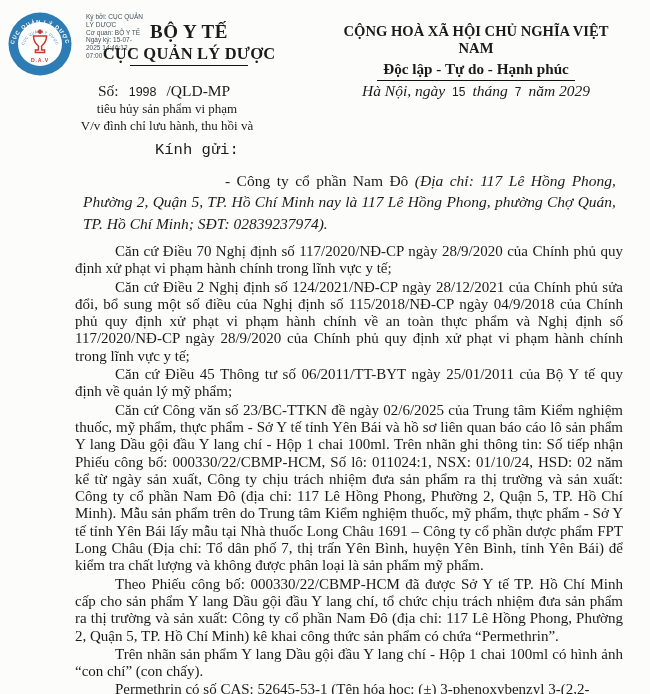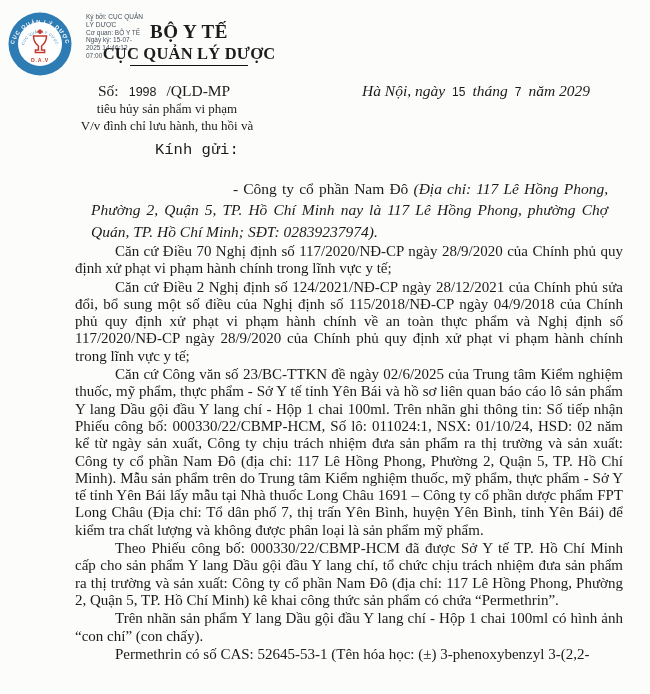--- a/index.html
+++ b/index.html
@@ -36,21 +36,21 @@
     font-size:12px;padding:0 7px;
   }
   .subject{
     position:absolute;left:58px;top:101px;width:218px;text-align:center;
     font-size:13px;line-height:16.5px;
   }
   
   .salutation{position:absolute;left:155px;top:141px;font-size:15.5px;font-family:Liberation Mono, monospace;}
   .recipients{position:absolute;left:75px;top:162px;width:549px;font-size:15.5px;line-height:21.3px;}
   .recipients .r1{margin:0 0 0 142px;}
-  .recipients .r2{margin:16px;text-align:justify;text-indent:142px;}
+  .recipients .r2{margin:8px;text-align:justify;text-indent:142px;}
   .it{font-style:italic;}
   
   .bodytext{
     position:absolute;left:75px;top:243px;width:548px;
     font-size:15px;line-height:17.3px;text-align:justify;
   }
   .bodytext p{margin:0 0 1px 0;text-indent:40px;}
 </style>
 </head>
 <body>
@@ -82,20 +82,24 @@
 Ngày ký: 15-07-
 2025 14:46:12 -
 07:00</div>
 
   <div class="hleft">
     <div class="org-parent">BỘ Y TẾ</div>
     <div class="org">CỤC QUẢN LÝ DƯỢC</div>
     <div class="rule"></div>
   </div>
 
+  <div class="hright">
+    <div class="national">CỘNG HOÀ XÃ HỘI CHỦ NGHĨA VIỆT NAM</div>
+    <div class="motto">Độc lập - Tự do - Hạnh phúc</div>
+  </div>
 
   <div class="numline">
     <span>Số:</span><span class="filled">1998</span><span>/QLD-MP</span>
   </div>
 
   <div class="dateline">
     <span>Hà Nội, ngày</span><span class="filled">15</span><span>tháng</span><span class="filled">7</span><span>năm 2029</span>
   </div>
 
   <div class="subject">
@@ -105,19 +109,20 @@
 
   <div class="salutation">Kính gửi:</div>
 
   <div class="recipients">
     <p class="r2"><span>- Công ty cổ phần Nam Đô </span><span class="it">(Địa chỉ: 117 Lê Hồng Phong, Phường 2, Quận 5, TP. Hồ Chí Minh nay là 117 Lê Hồng Phong, phường Chợ Quán, TP. Hồ Chí Minh; SĐT: 02839237974).</span></p>
   </div>
 
   <div class="bodytext">
       <p><span>Căn cứ Điều 70 Nghị định số 117/2020/NĐ-CP ngày 28/9/2020 của Chính phủ quy định xử phạt vi phạm hành chính trong lĩnh vực y tế;</span></p>
       <p><span>Căn cứ Điều 2 Nghị định số 124/2021/NĐ-CP ngày 28/12/2021 của Chính phủ sửa đổi, bổ sung một số điều của Nghị định số 115/2018/NĐ-CP ngày 04/9/2018 của Chính phủ quy định xử phạt vi phạm hành chính về an toàn thực phẩm và Nghị định số 117/2020/NĐ-CP ngày 28/9/2020 của Chính phủ quy định xử phạt vi phạm hành chính trong lĩnh vực y tế;</span></p>
+      <p><span>Căn cứ Điều 45 Thông tư số 06/2011/TT-BYT ngày 25/01/2011 của Bộ Y tế quy định về quản lý mỹ phẩm;</span></p>
       <p><span>Căn cứ Công văn số 23/BC-TTKN đề ngày 02/6/2025 của Trung tâm Kiểm nghiệm thuốc, mỹ phẩm, thực phẩm - Sở Y tế tỉnh Yên Bái và hồ sơ liên quan báo cáo lô sản phẩm Y lang Dầu gội đầu Y lang chí - Hộp 1 chai 100ml. Trên nhãn ghi thông tin: Số tiếp nhận Phiếu công bố: 000330/22/CBMP-HCM, Số lô: 011024:1, NSX: 01/10/24, HSD: 02 năm kể từ ngày sản xuất, Công ty chịu trách nhiệm đưa sản phẩm ra thị trường và sản xuất: Công ty cổ phần Nam Đô (địa chỉ: 117 Lê Hồng Phong, Phường 2, Quận 5, TP. Hồ Chí Minh). Mẫu sản phẩm trên do Trung tâm Kiểm nghiệm thuốc, mỹ phẩm, thực phẩm - Sở Y tế tỉnh Yên Bái lấy mẫu tại Nhà thuốc Long Châu 1691 – Công ty cổ phần dược phẩm FPT Long Châu (Địa chỉ: Tổ dân phố 7, thị trấn Yên Bình, huyện Yên Bình, tỉnh Yên Bái) để kiểm tra chất lượng và không được phân loại là sản phẩm mỹ phẩm.</span></p>
       <p><span>Theo Phiếu công bố: 000330/22/CBMP-HCM đã được Sở Y tế TP. Hồ Chí Minh cấp cho sản phẩm Y lang Dầu gội đầu Y lang chí, tổ chức chịu trách nhiệm đưa sản phẩm ra thị trường và sản xuất: Công ty cổ phần Nam Đô (địa chỉ: 117 Lê Hồng Phong, Phường 2, Quận 5, TP. Hồ Chí Minh) kê khai công thức sản phẩm có chứa “Permethrin”.</span></p>
       <p><span>Trên nhãn sản phẩm Y lang Dầu gội đầu Y lang chí - Hộp 1 chai 100ml có hình ảnh “con chí” (con chấy).</span></p>
       <p><span>Permethrin có số CAS: 52645-53-1 (Tên hóa học: (±) 3-phenoxybenzyl 3-(2,2-</span></p>
     </div>
 
 </div>
 
 </body></html>

